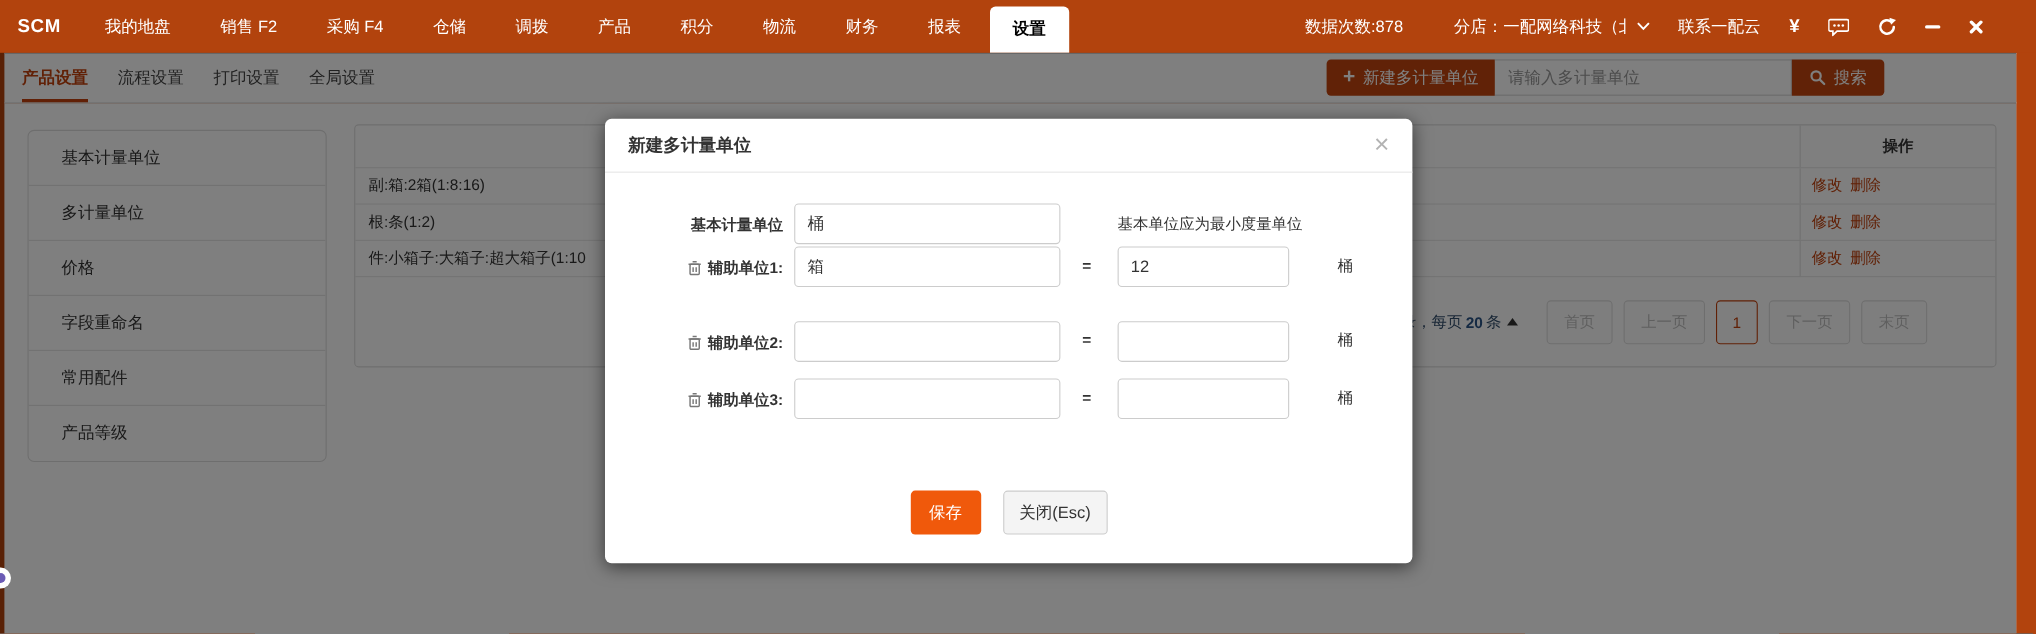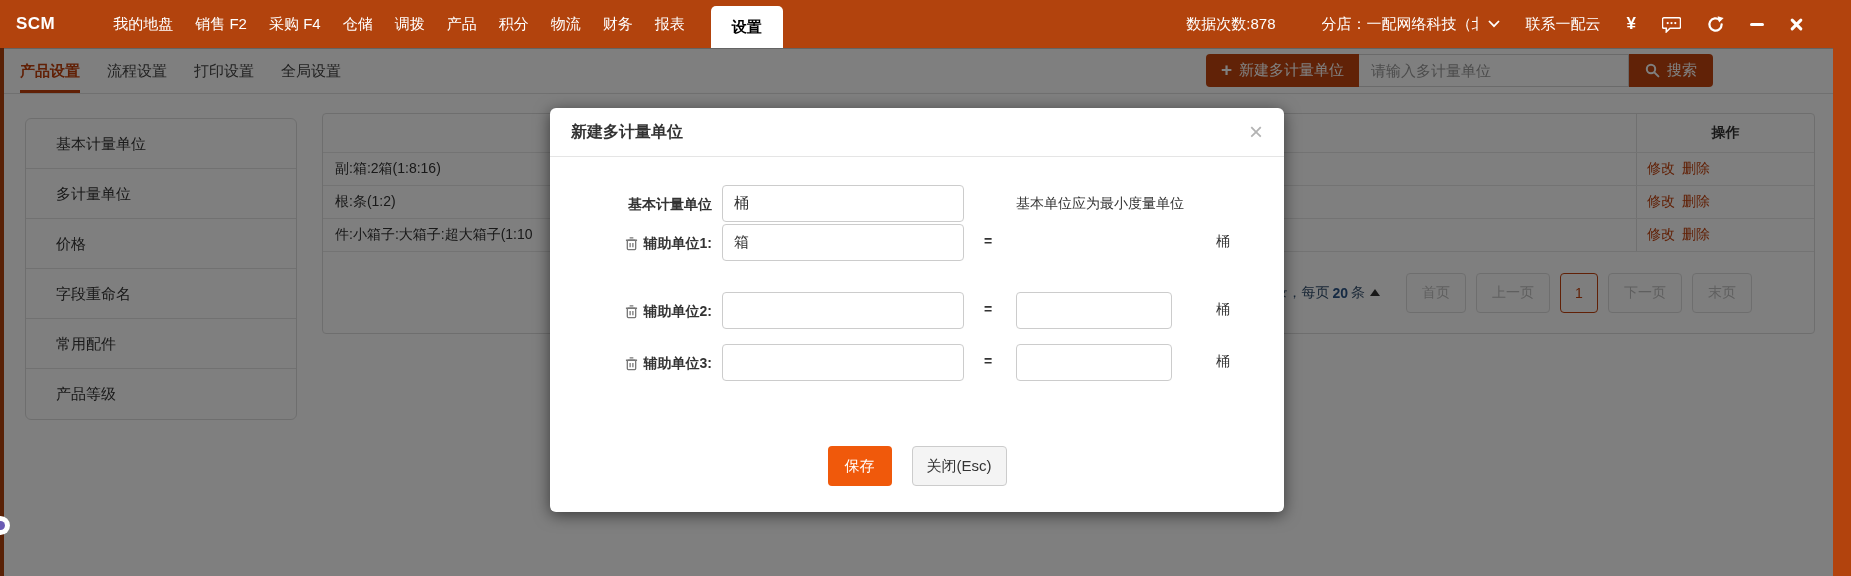--- a/index.html
+++ b/index.html
@@ -3,21 +3,21 @@
 <meta charset="utf-8">
 <style>
   * { margin:0; padding:0; box-sizing:border-box; }
   body { background:#555; font-family:"Liberation Sans","DejaVu Sans",sans-serif; }
   .screen { position:relative; width:1851px; height:576px; background:#b2430d; overflow:hidden; }
 
   
   .navbar { position:absolute; top:0; left:0; width:100%; height:48px; background:#b2430d;
             color:#fff; display:flex; align-items:center; z-index:5; }
   .brand { font-weight:bold; font-size:17px; margin-left:16px; letter-spacing:.5px; }
-  .nav-items { display:flex; margin-left:58px; gap:22px; font-size:15px; white-space:nowrap; }
+  .nav-items { display:flex; margin-left:40px; gap:45px; font-size:15px; white-space:nowrap; }
   .nav-item { cursor:pointer; }
   .settings-tab { background:#fff; color:#000000; font-weight:bold; border-radius:5px 5px 0 0;
             height:42px; line-height:42px; padding:0 21px; margin-left:26px; align-self:flex-end;
             font-size:15px; cursor:pointer; }
   .nav-right { margin-left:auto; display:flex; align-items:center; gap:26px; margin-right:48px;
             font-size:15px; white-space:nowrap; }
   .branch-wrap { display:flex; align-items:center; gap:8px; cursor:pointer;margin-left:20px; }
   .branch-text { max-width:158px; overflow:hidden; white-space:nowrap; display:inline-block; }
   .nav-ico { display:inline-flex; align-items:center; cursor:pointer; }
   .minimize-bar { width:14px; height:3px; background:#fff; border-radius:2px; }
@@ -256,20 +256,21 @@
         <svg width="13" height="15" viewBox="0 0 14 16">
             <g fill="none" stroke="#777" stroke-width="1.4">
               <rect x="2.5" y="4.5" width="9" height="10" rx="1"></rect>
               <path d="M1 4.5 h12 M5 2 h4 M5.5 7.5 v4.5 M8.5 7.5 v4.5"></path>
             </g>
           </svg>
         <span>辅助单位1:</span>
       </span>
       <input class="minput1" value="箱" style="">
       <span class="meq">=</span>
+      <input class="minput2" value="12" style="">
       <span class="munit">桶</span>
     </div>
 
     <div class="mrow" style="top:184px;">
       <span class="mlabel">
         <svg width="13" height="15" viewBox="0 0 14 16">
             <g fill="none" stroke="#777" stroke-width="1.4">
               <rect x="2.5" y="4.5" width="9" height="10" rx="1"></rect>
               <path d="M1 4.5 h12 M5 2 h4 M5.5 7.5 v4.5 M8.5 7.5 v4.5"></path>
             </g>

